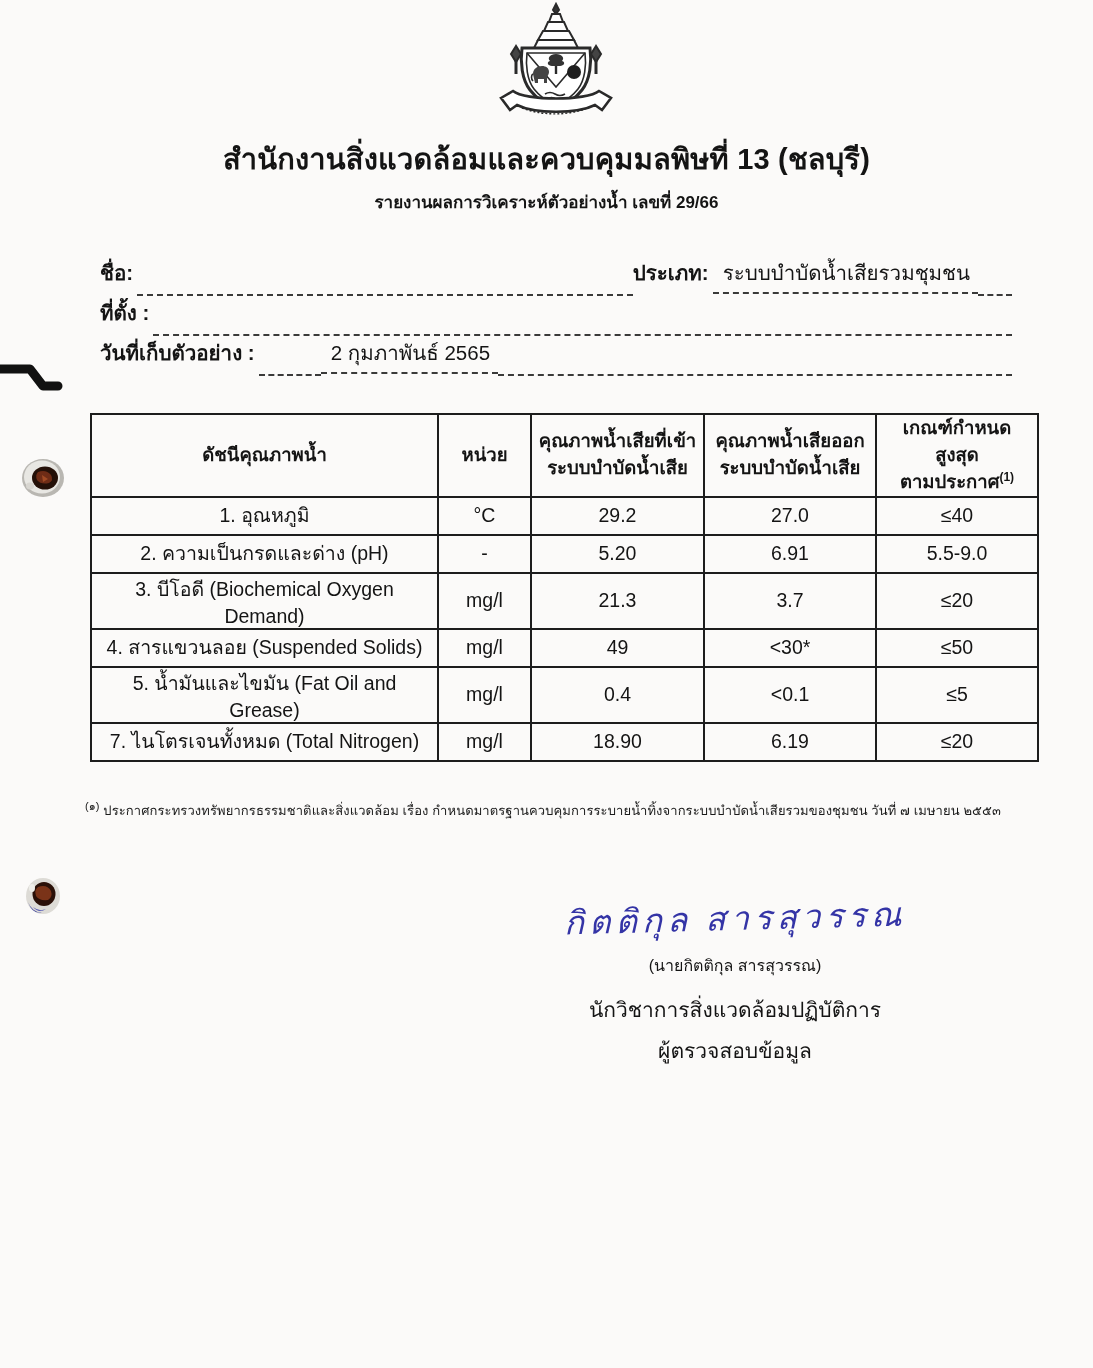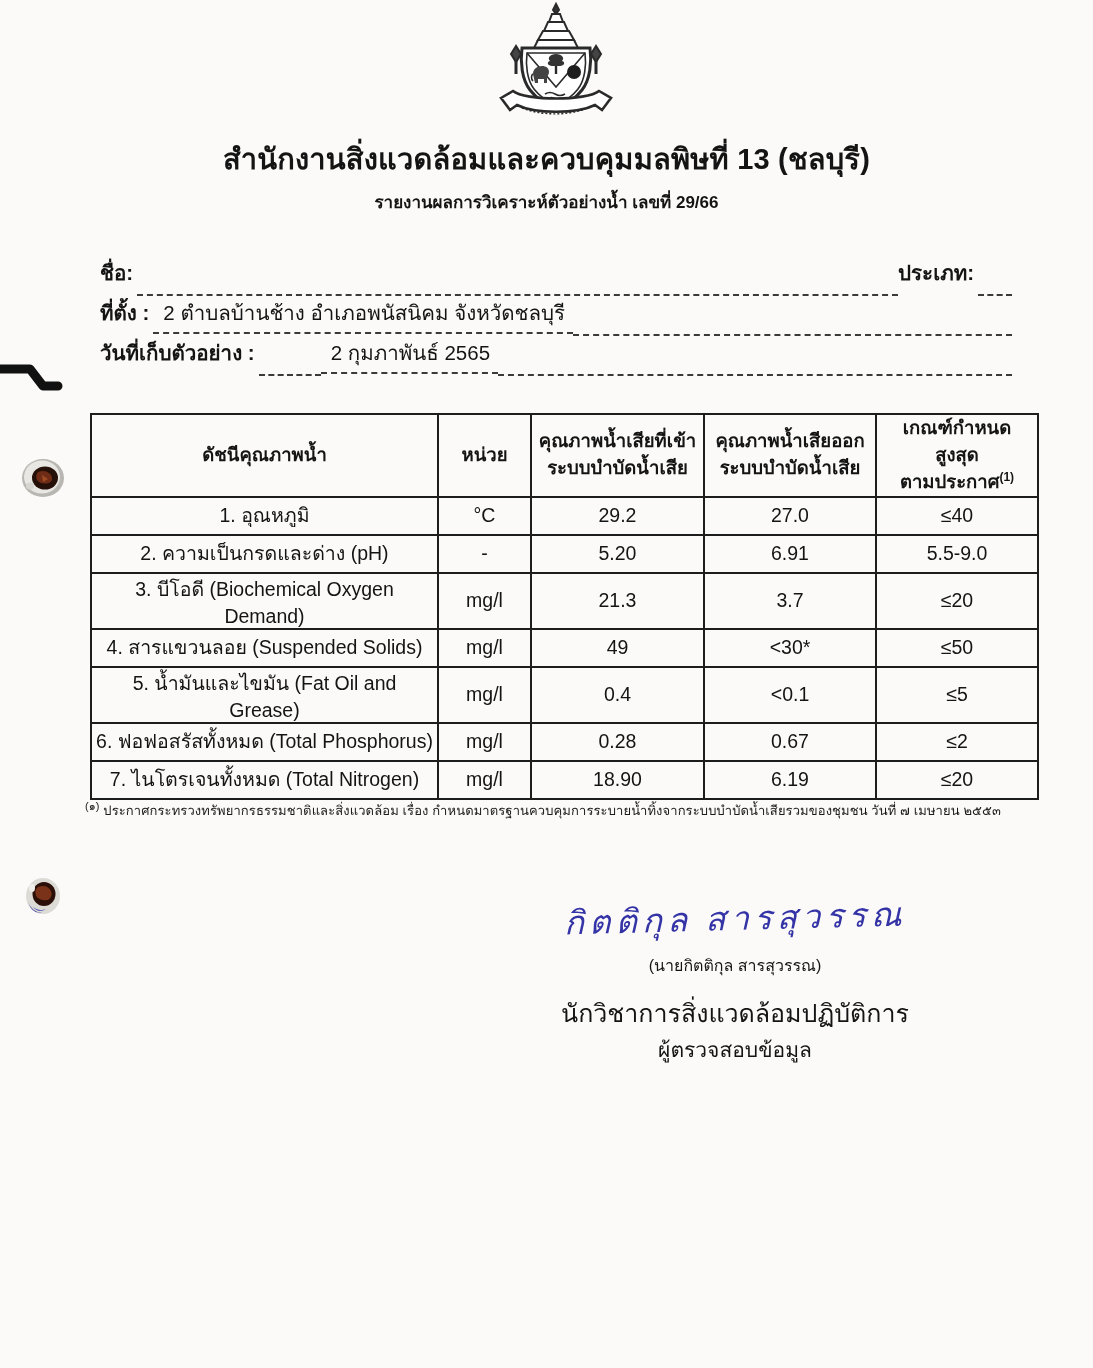--- a/index.html
+++ b/index.html
@@ -59,22 +59,22 @@
   }
   .footnote sup{font-size:11px;}
   
   .sigblock{position:absolute;left:525px;top:892px;width:420px;text-align:center;}
   .sig-hand{
     font-family:"Liberation Serif","DejaVu Serif",serif;
     font-style:italic;font-size:33px;letter-spacing:5px;
     transform:rotate(-1.5deg);display:inline-block;margin-bottom:6px;
   }
   .sig-name{font-size:16px;margin-top:2px;}
-  .sig-pos{font-size:25px;margin-top:15px;}
-  .sig-role{font-size:21px;margin-top:0;}
+  .sig-pos{font-size:21px;margin-top:15px;}
+  .sig-role{font-size:21px;margin-top:8px;}
   
   .artifact{position:absolute;pointer-events:none;}
 </style>
 </head>
 <body>
 
 <div class="page">
 
   <svg class="crest" viewBox="0 0 134 128">
     <g fill="none" stroke="#2a2a2a" stroke-width="2">
@@ -112,25 +112,25 @@
   </svg>
 
   <div class="title">สำนักงานสิ่งแวดล้อมและควบคุมมลพิษที่ 13 (ชลบุรี)</div>
   <div class="subtitle">รายงานผลการวิเคราะห์ตัวอย่างน้ำ เลขที่ 29/66</div>
 
   <div class="form">
     <div class="form-line">
       <span class="flabel">ชื่อ:</span>
       <span class="fdots grow"></span>
       <span class="flabel">ประเภท:</span>
+      <span class="fval">ระบบบำบัดน้ำเสียรวมชุมชน</span>
       <span class="fdots w40"></span>
     </div>
     <div class="form-line">
       <span class="flabel">ที่ตั้ง :</span>
-      <span class="fval">2 ตำบลบ้านช้าง อำเภอพนัสนิคม จังหวัดชลบุรี</span>
       <span class="fdots grow"></span>
     </div>
     <div class="form-line">
       <span class="flabel">วันที่เก็บตัวอย่าง :</span>
       <span class="fdots w60"></span>
       <span class="fval">2 กุมภาพันธ์ 2565</span>
       <span class="fdots grow"></span>
     </div>
   </div>
 
@@ -190,27 +190,20 @@
         <td>≤50</td>
       </tr>
       <tr>
         <td class="param">5. น้ำมันและไขมัน (Fat Oil and Grease)</td>
         <td>mg/l</td>
         <td>0.4</td>
         <td>&lt;0.1</td>
         <td>≤5</td>
       </tr>
       <tr>
-        <td class="param">6. ฟอฟอสรัสทั้งหมด (Total Phosphorus)</td>
-        <td>mg/l</td>
-        <td>0.28</td>
-        <td>0.67</td>
-        <td>≤2</td>
-      </tr>
-      <tr>
         <td class="param">7. ไนโตรเจนทั้งหมด (Total Nitrogen)</td>
         <td>mg/l</td>
         <td>18.90</td>
         <td>6.19</td>
         <td>≤20</td>
       </tr>
     </tbody>
   </table>
 
   <div class="footnote">

